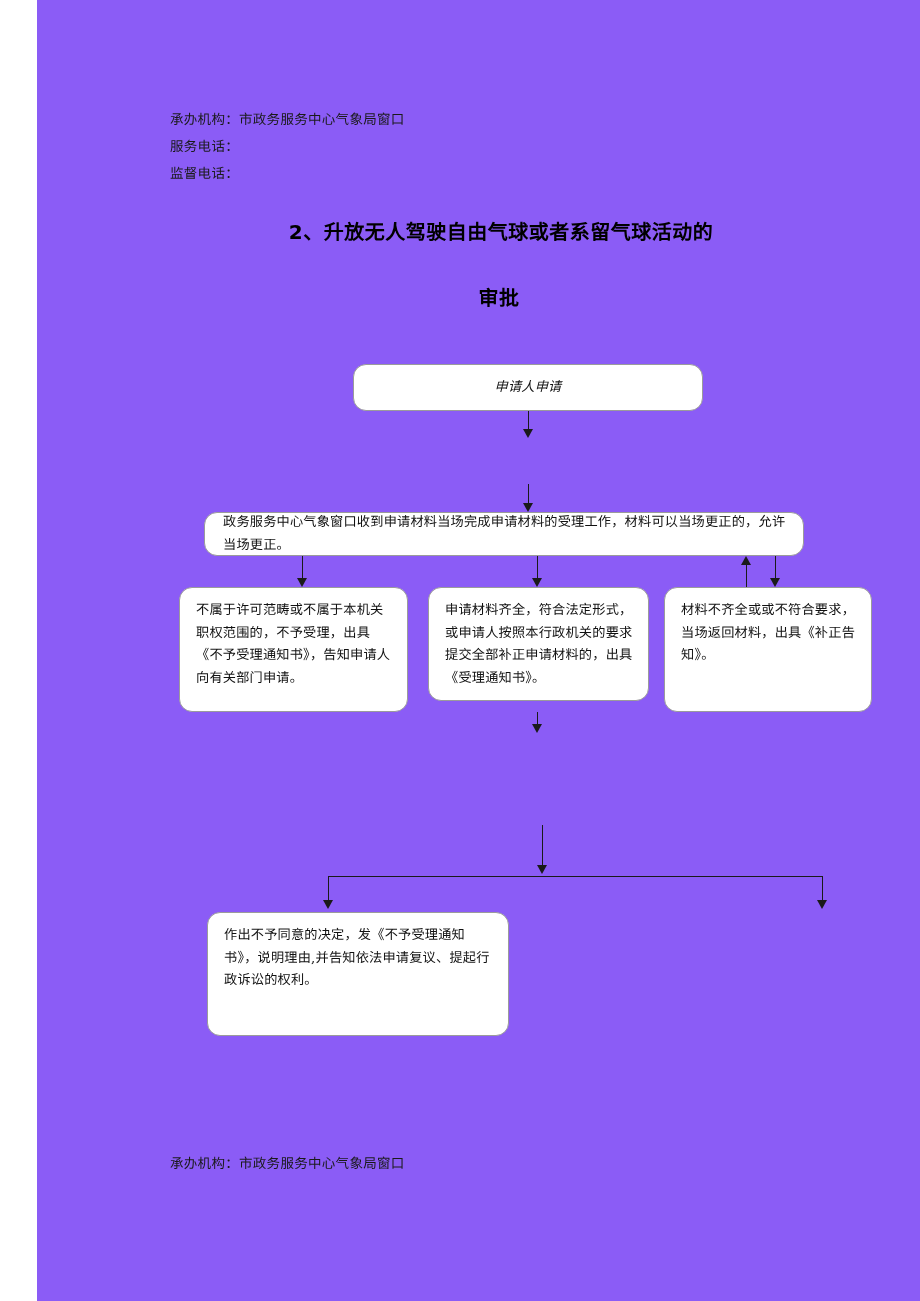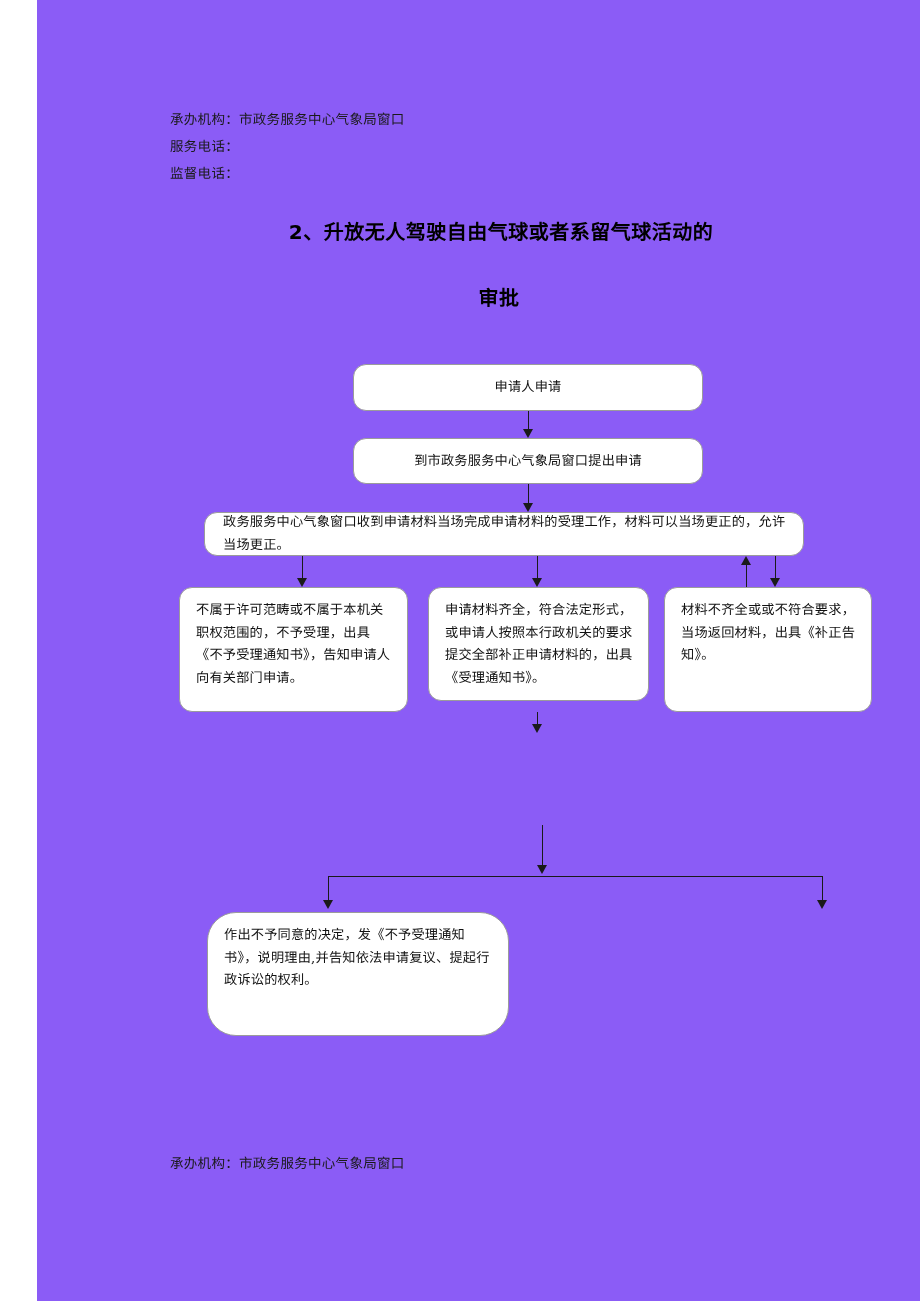--- a/index.html
+++ b/index.html
@@ -68,41 +68,42 @@
     font-size: 13.2px;
     line-height: 1.72;
     color: #111111;
     letter-spacing: 0.2px;
   }
   .node.centered {
     display: flex;
     align-items: center;
     justify-content: center;
     text-align: center;
+    font-style: italic;
   }
   .node.para {
     padding: 11px 14px 8px 16px;
     text-align: left;
   }
   .node.para-wide {
     display: flex;
     align-items: center;
     padding: 0 14px 0 18px;
     text-align: left;
   }
 
   
   #node-applicant      { left: 316px; top: 364px; width: 350px; height: 47px; }
   #node-submit         { left: 316px; top: 438px; width: 350px; height: 46px; }
   #node-receive        { left: 167px; top: 512px; width: 600px; height: 44px; }
   #node-out-of-scope   { left: 142px; top: 587px; width: 229px; height: 125px; }
   #node-complete       { left: 391px; top: 587px; width: 221px; height: 114px; }
   #node-incomplete     { left: 627px; top: 587px; width: 208px; height: 125px; }
   #node-decision       { left: 259px; top: 733px; width: 492px; height: 92px; }
-  #node-reject         { left: 170px; top: 912px; width: 302px; height: 124px; border-radius: 29px; }
+  #node-reject         { left: 170px; top: 912px; width: 302px; height: 124px; }
   #node-approve        { left: 540px; top: 912px; width: 308px; height: 124px; }
 
   
   .vline {
     position: absolute;
     width: 0;
     border-left: 1.6px solid #1a1a1a;
   }
   .hline {
     position: absolute;
@@ -170,21 +171,20 @@
   <div class="meta-line" id="meta-svc">服务电话：</div>
   <div class="meta-line" id="meta-sup">监督电话：</div>
 
   <div class="title-block">
     <div class="title-line-1">2、升放无人驾驶自由气球或者系留气球活动的</div>
     <div class="title-line-2">审批</div>
   </div>
 
   <div class="node centered" id="node-applicant">申请人申请</div>
 
-  <div class="node centered" id="node-submit">到市政务服务中心气象局窗口提出申请</div>
 
   <div class="node para-wide" id="node-receive">政务服务中心气象窗口收到申请材料当场完成申请材料的受理工作，材料可以当场更正的，允许当场更正。</div>
 
   <div class="node para" id="node-out-of-scope">不属于许可范畴或不属于本机关职权范围的，不予受理，出具《不予受理通知书》，告知申请人向有关部门申请。</div>
 
   <div class="node para" id="node-complete">申请材料齐全，符合法定形式，或申请人按照本行政机关的要求提交全部补正申请材料的，出具《受理通知书》。</div>
 
   <div class="node para" id="node-incomplete">材料不齐全或或不符合要求，当场返回材料，出具《补正告知》。</div>
 
 

